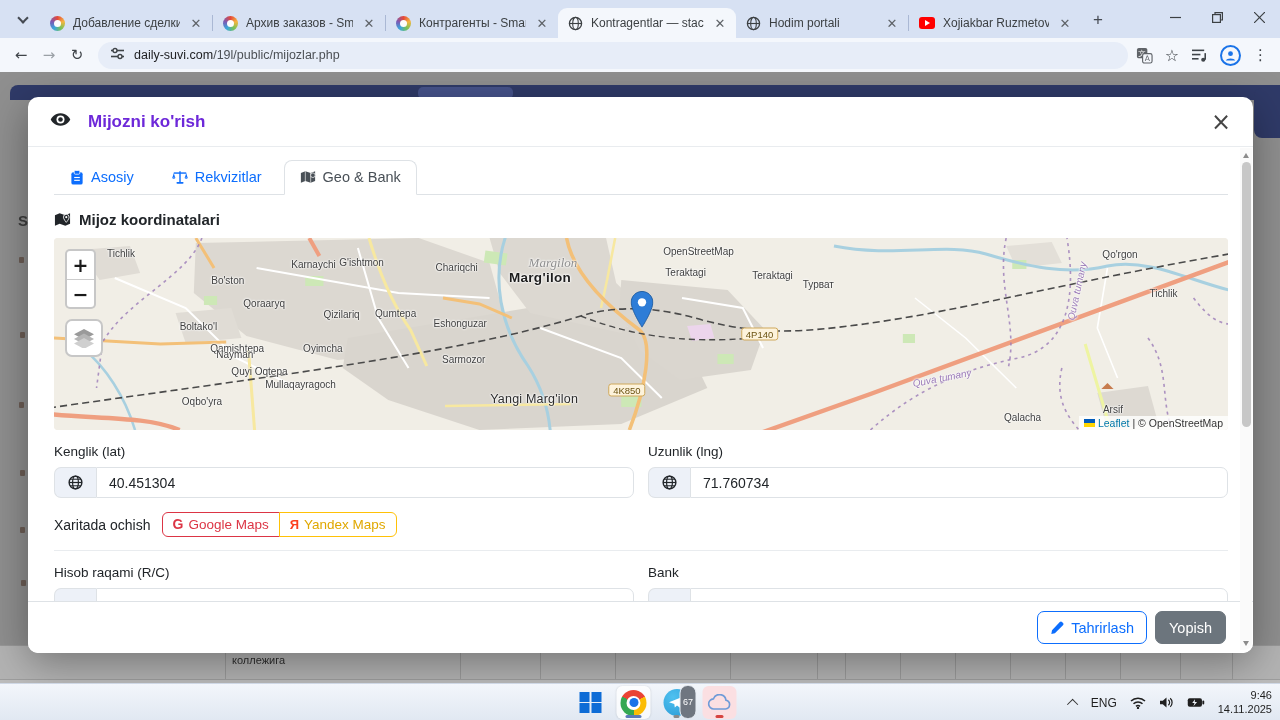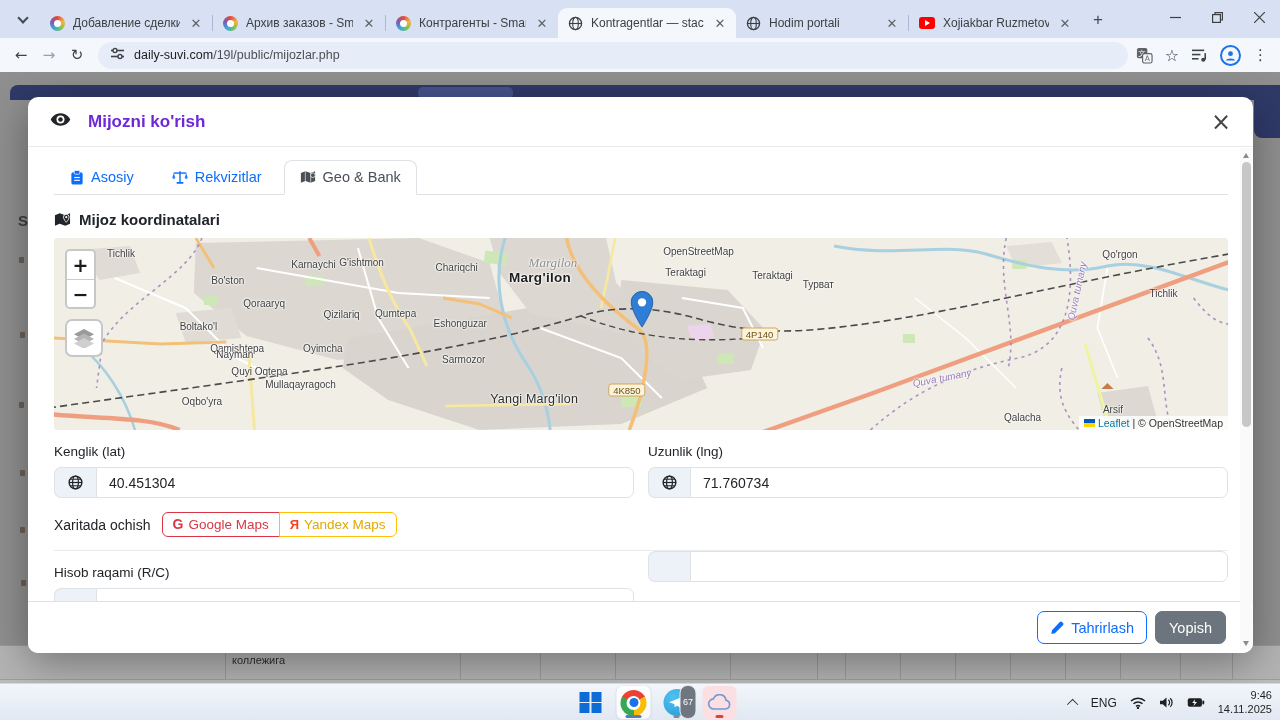--- a/index.html
+++ b/index.html
@@ -509,20 +509,21 @@
 
         <div class="form-grid">
           <div>
             <div class="fld-label">Hisob raqami (R/C)</div>
             <div class="input-group">
               <div class="ig-prefix"></div>
               <div class="ig-input"></div>
             </div>
           </div>
           <div>
+            <div class="fld-label">Bank</div>
             <div class="input-group">
               <div class="ig-prefix"></div>
               <div class="ig-input"></div>
             </div>
           </div>
         </div>
       </div>
 
       <div class="m-footer">
         <div class="btn btn-edit">

